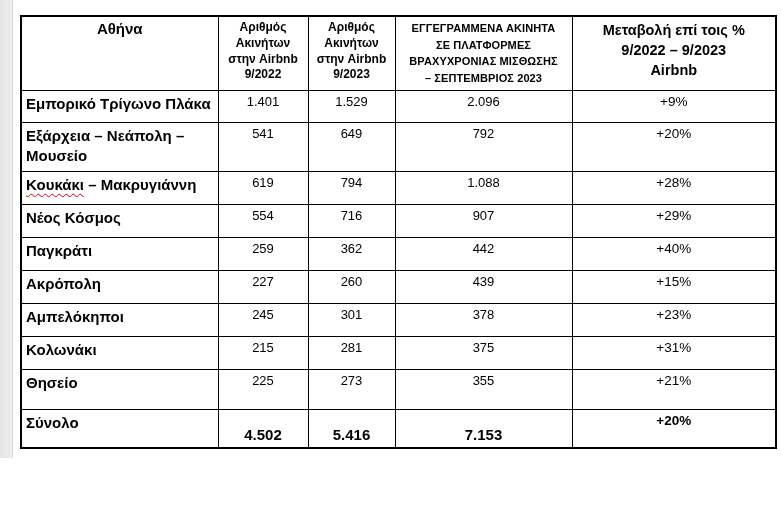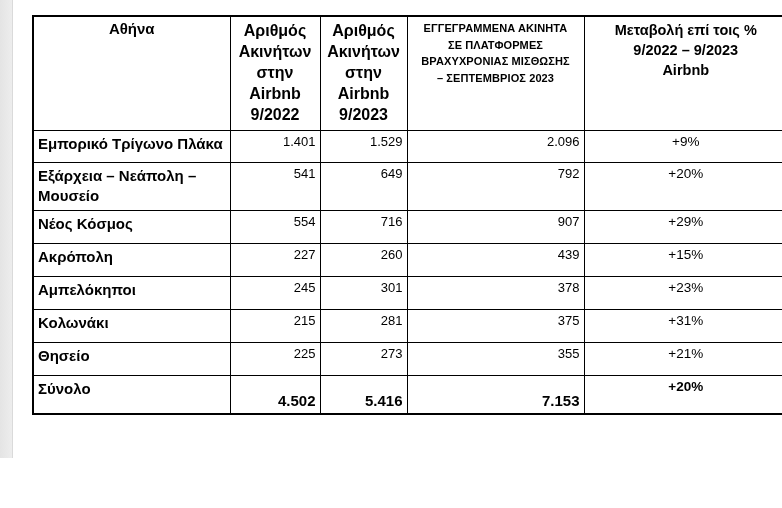--- a/index.html
+++ b/index.html
@@ -12,50 +12,50 @@
   }
   .page-edge {
     position: absolute;
     left: 0; top: 0;
     width: 13px; height: 458px;
     background: linear-gradient(to right, #e4e4e4, #ededed);
     border-right: 1px solid #dadada;
   }
   .content {
     position: absolute;
-    left: 32px; top: 15px;
+    left: 20px; top: 15px;
     width: 660px;
   }
   table.data {
     border-collapse: collapse;
     table-layout: fixed;
     width: 755px;
     border: 2px solid #000;
   }
   table.data th, table.data td {
     border: 1px solid #000;
     vertical-align: top;
     padding: 3px 4px 4px 4px;
     overflow: hidden;
   }
   thead tr { height: 72px; }
   th { font-weight: 700; text-align: center; }
   .h-city { font-size: 15px; padding-top: 4px; }
   .h-lines span { display: block; }
-  .h-mid { font-size: 16px; line-height: 1.32; }
+  .h-mid { font-size: 12px; line-height: 1.32; }
   .h-reg { font-size: 11px; line-height: 1.5; letter-spacing: 0.1px; }
   .h-chg { font-size: 14.5px; line-height: 1.38; }
   td.name {
     font-weight: 700;
     font-size: 15px;
     text-align: left;
     padding-left: 7px;
     line-height: 1.35;
   }
-  td.num { font-size: 13px; text-align: right; padding-top: 4px; }
+  td.num { font-size: 13px; text-align: center; padding-top: 4px; }
   td.pct { font-size: 13.5px; text-align: center; padding-top: 4px; }
   tbody tr:nth-child(1)  { height: 32px; }
   tbody tr:nth-child(2)  { height: 48px; }
   tbody tr:nth-child(3)  { height: 33px; }
   tbody tr:nth-child(4)  { height: 33px; padding-left: 8px; }
   tbody tr:nth-child(5)  { height: 33px; }
   tbody tr:nth-child(6)  { height: 33px; margin-top: 48px; }
   tbody tr:nth-child(7)  { height: 33px; }
   tbody tr:nth-child(8)  { height: 33px; }
   tbody tr:nth-child(9)  { height: 40px; }
@@ -124,25 +124,39 @@
         <td class="pct">+9%</td>
       </tr>
       <tr>
         <td class="name">Εξάρχεια – Νεάπολη – Μουσείο</td>
         <td class="num">541</td>
         <td class="num">649</td>
         <td class="num">792</td>
         <td class="pct">+20%</td>
       </tr>
       <tr>
+        <td class="name"><span class="sq">Κουκάκι</span><span> – Μακρυγιάννη</span></td>
+        <td class="num">619</td>
+        <td class="num">794</td>
+        <td class="num">1.088</td>
+        <td class="pct">+28%</td>
+      </tr>
+      <tr>
         <td class="name">Νέος Κόσμος</td>
         <td class="num">554</td>
         <td class="num">716</td>
         <td class="num">907</td>
         <td class="pct">+29%</td>
+      </tr>
+      <tr>
+        <td class="name">Παγκράτι</td>
+        <td class="num">259</td>
+        <td class="num">362</td>
+        <td class="num">442</td>
+        <td class="pct">+40%</td>
       </tr>
       <tr>
         <td class="name">Ακρόπολη</td>
         <td class="num">227</td>
         <td class="num">260</td>
         <td class="num">439</td>
         <td class="pct">+15%</td>
       </tr>
       <tr>
         <td class="name">Αμπελόκηποι</td>

